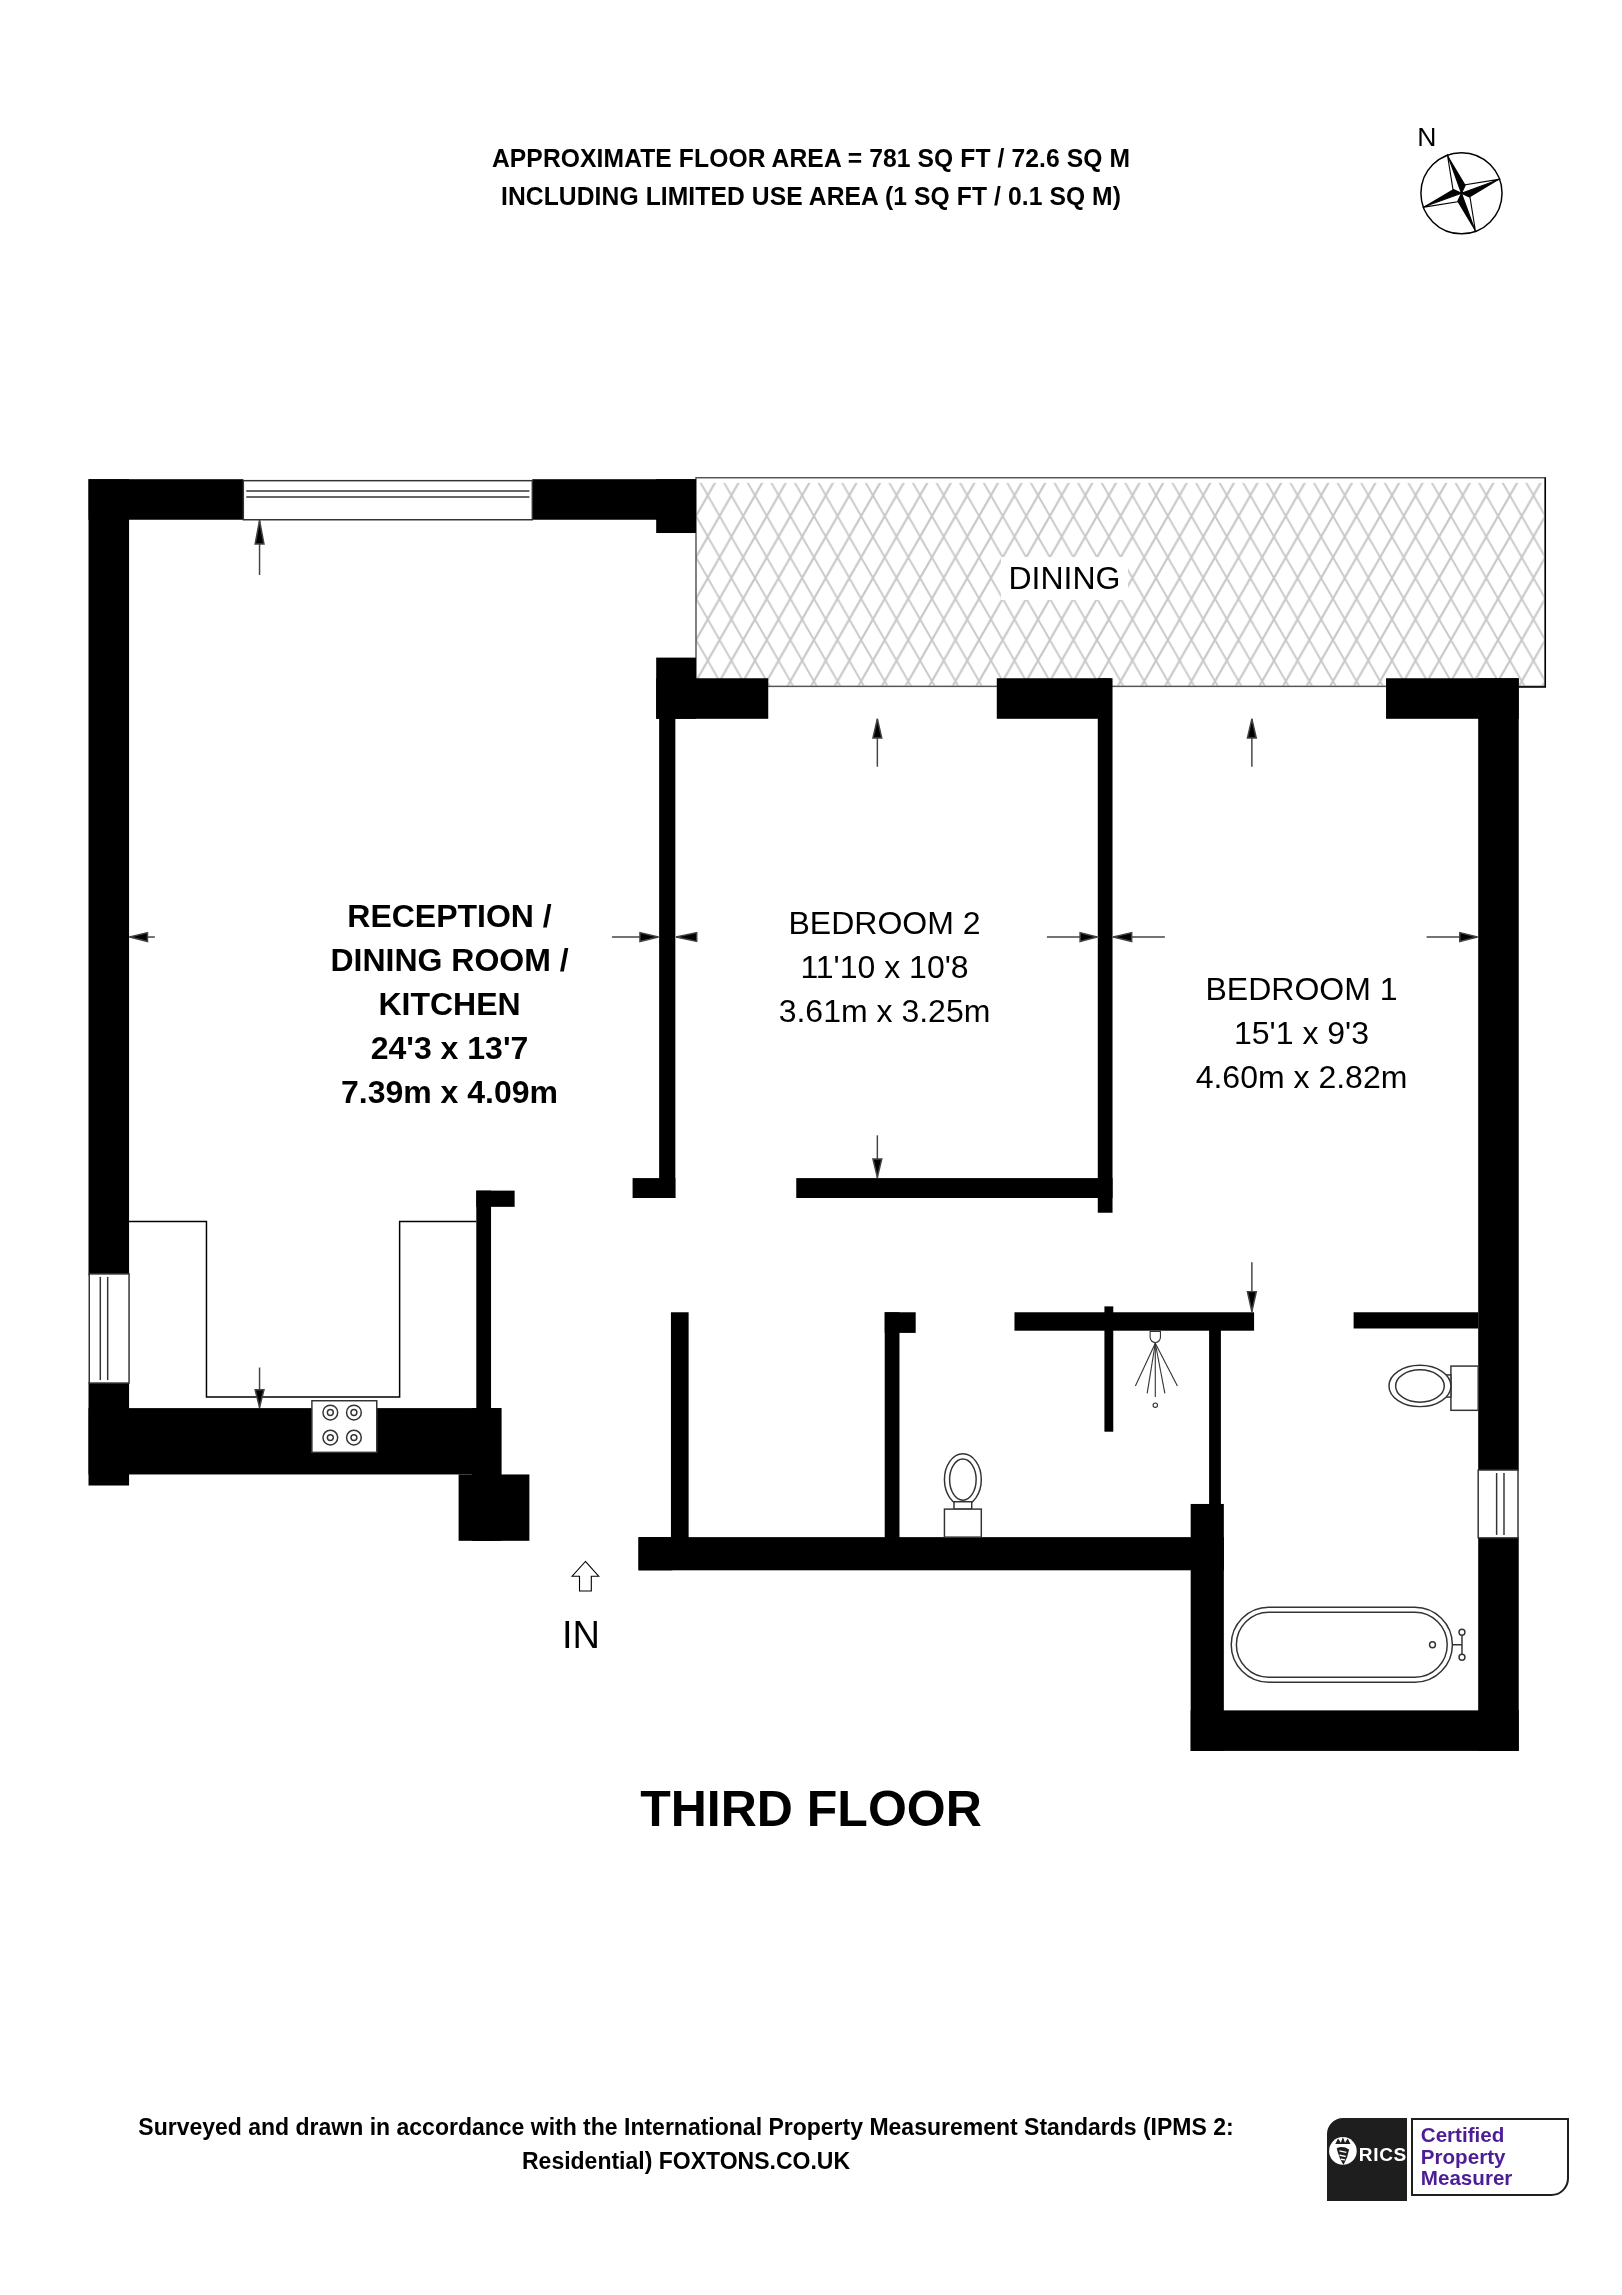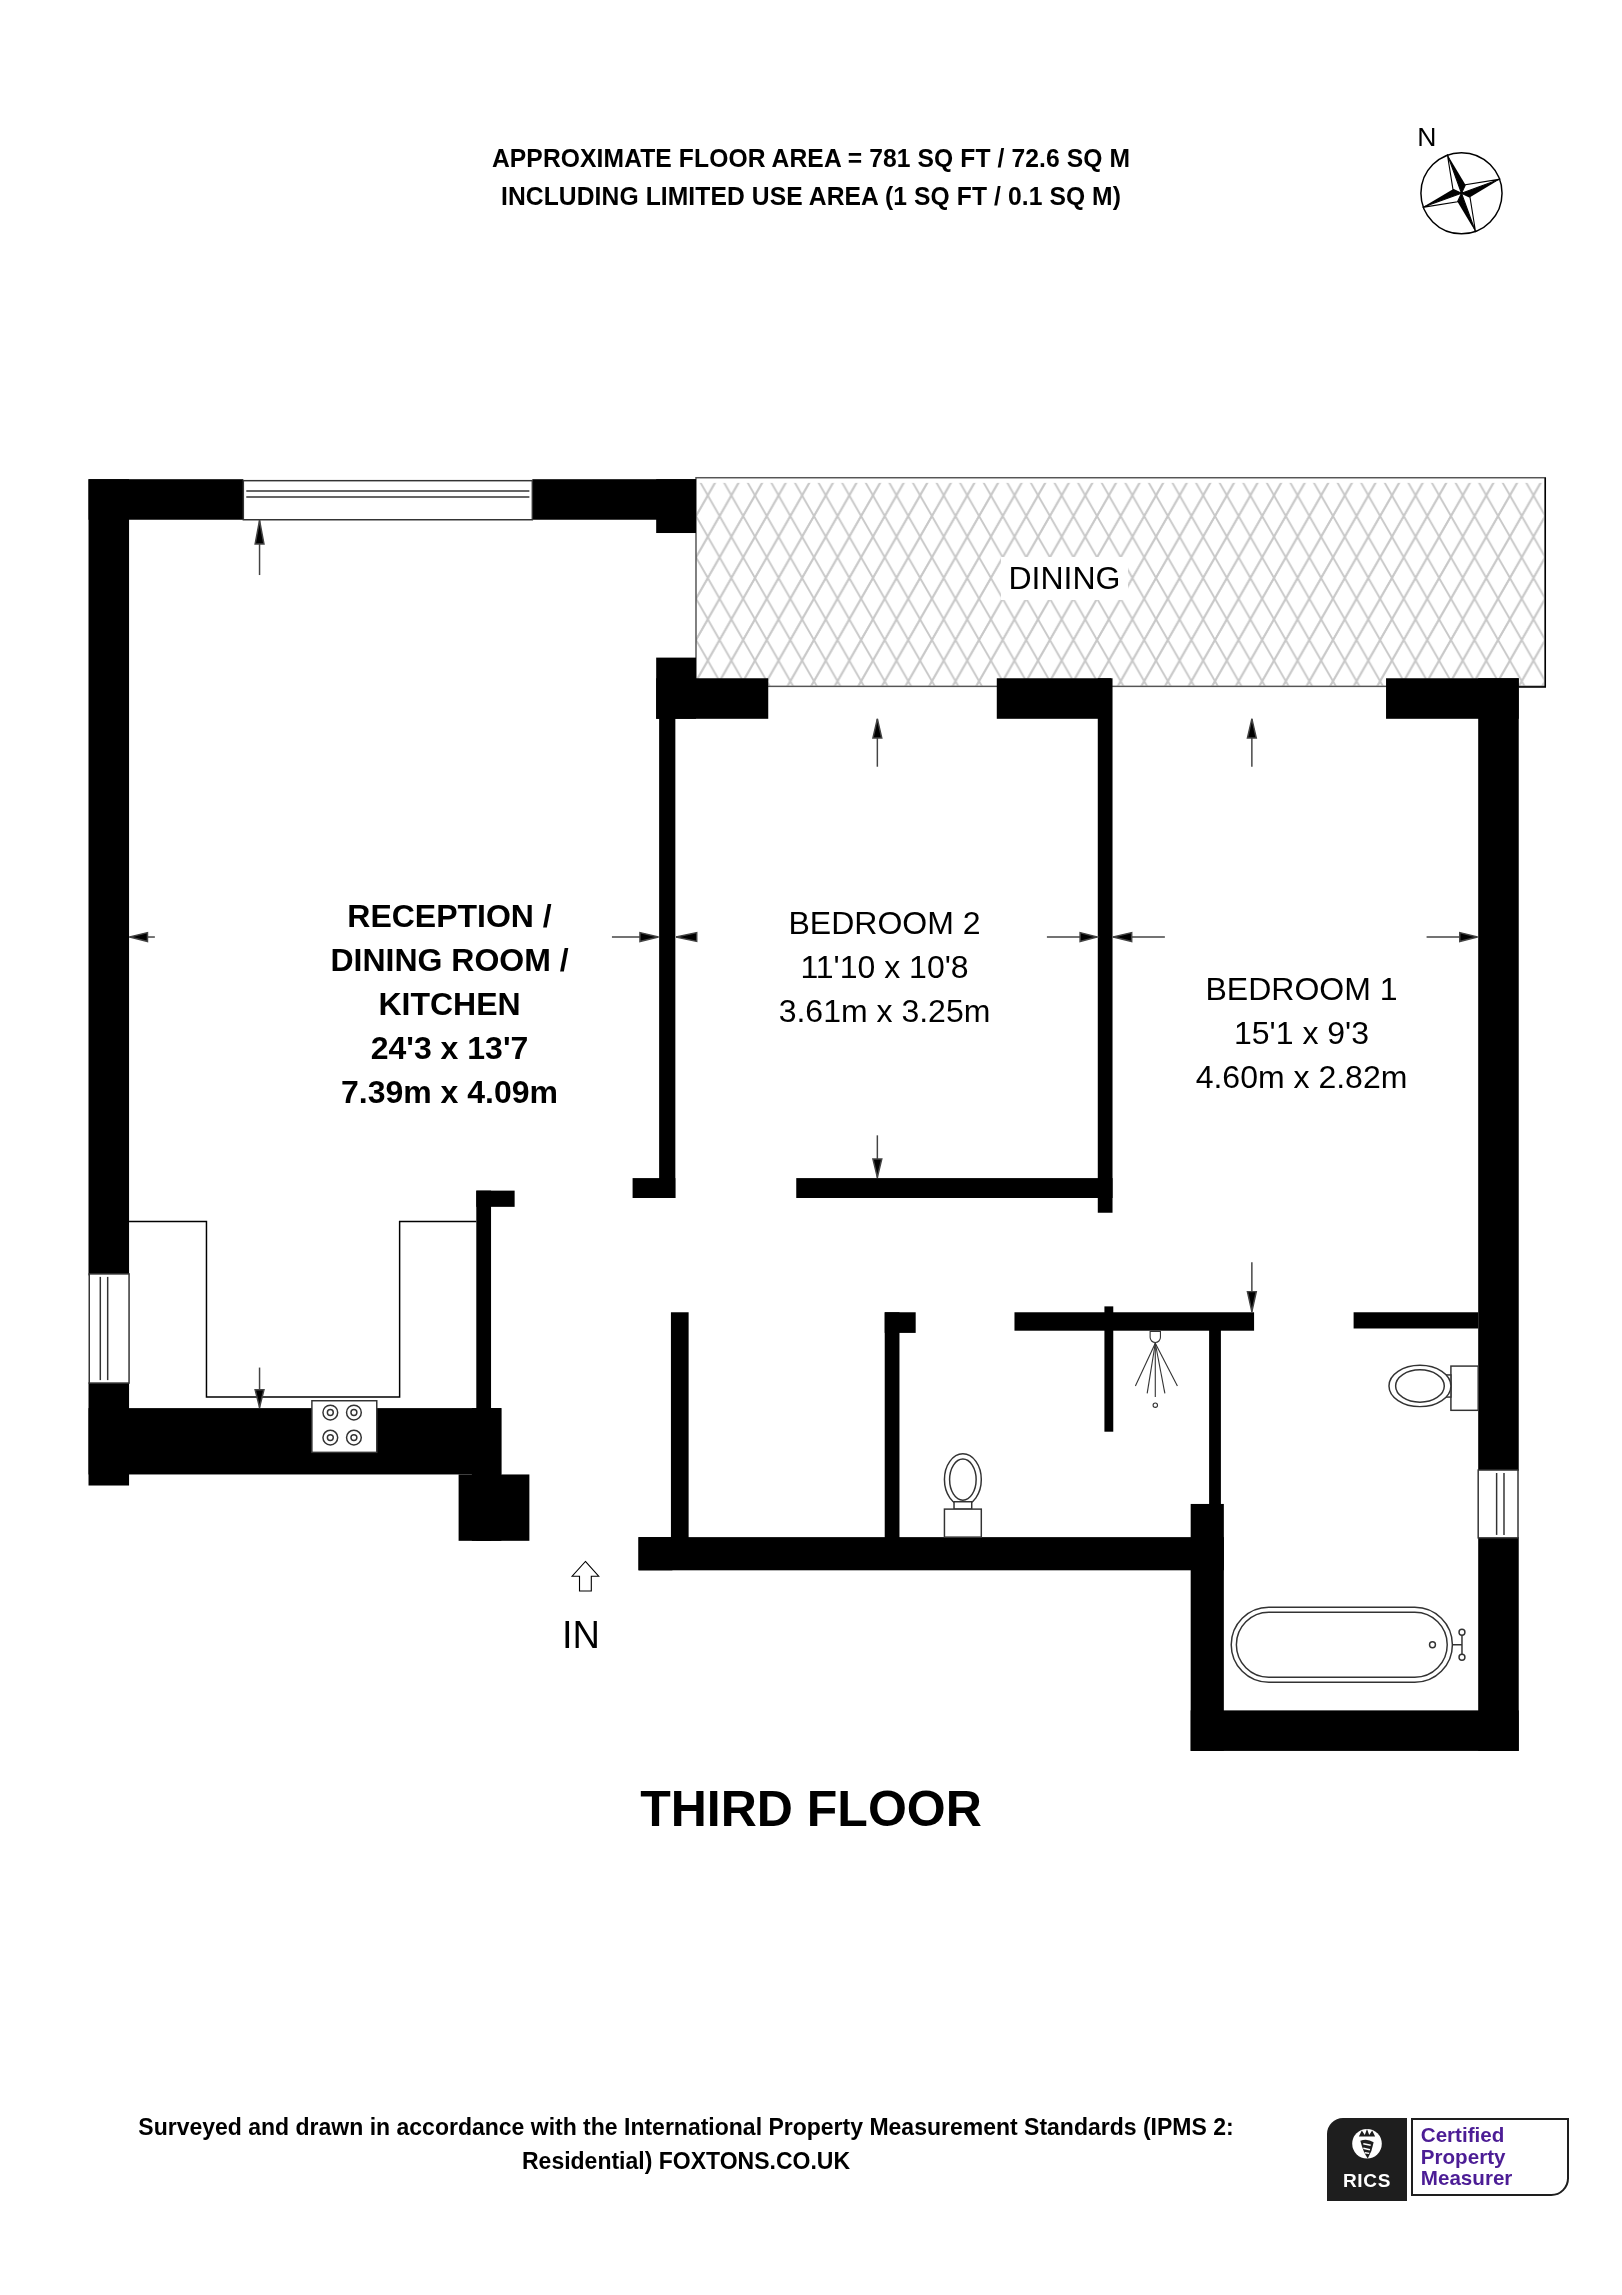--- a/index.html
+++ b/index.html
@@ -13,21 +13,21 @@
   .room-label { position:absolute; text-align:center; font-size:32px; line-height:44px; }
   .room-label span { display:block; white-space:nowrap; }
   .balcony-label { position:absolute; left:1001px; top:557px; font-size:32px; background:#fff; padding:2.9px 7.4px; }
   .in-label { position:absolute; left:562px; top:1614px; font-size:38px; }
   .floor-title { position:absolute; left:0; width:1622px; top:1764px; text-align:center;
                  font-weight:bold; font-size:50px;margin-top:16px; }
   .footer-text { position:absolute; left:59px; width:1254px; top:2110px; text-align:center;
                  font-weight:bold; font-size:23px; line-height:34px; }
   .rics { position:absolute; left:1327px; top:2118px; width:247px; height:83px; display:flex; }
   .rics-dark { width:80px; height:83px; background:#1e1e1e; border-top-left-radius:16px;
-               color:#fff; display:flex; flex-direction:column; align-items:center; justify-content:flex-end;
+               color:#fff; display:flex; align-items:center; justify-content:flex-end;
                padding-bottom:8.8px; box-sizing:border-box; }
   .rics-dark .rics-word { font-weight:bold; font-size:19px; letter-spacing:0.7px; }
   .rics-lion { width:34px; height:40px; margin-bottom:4.4px; }
   .rics-box { margin-left:4.4px; width:158px; height:78px; border:2.9px solid #1e1e1e;
               border-bottom-right-radius:17.7px; box-sizing:border-box; padding:4.4px 7.4px;
               font-weight:bold; font-size:20.6px; line-height:21.4px; color:#4c1d95; }
 </style>
 </head>
 <body>
 

